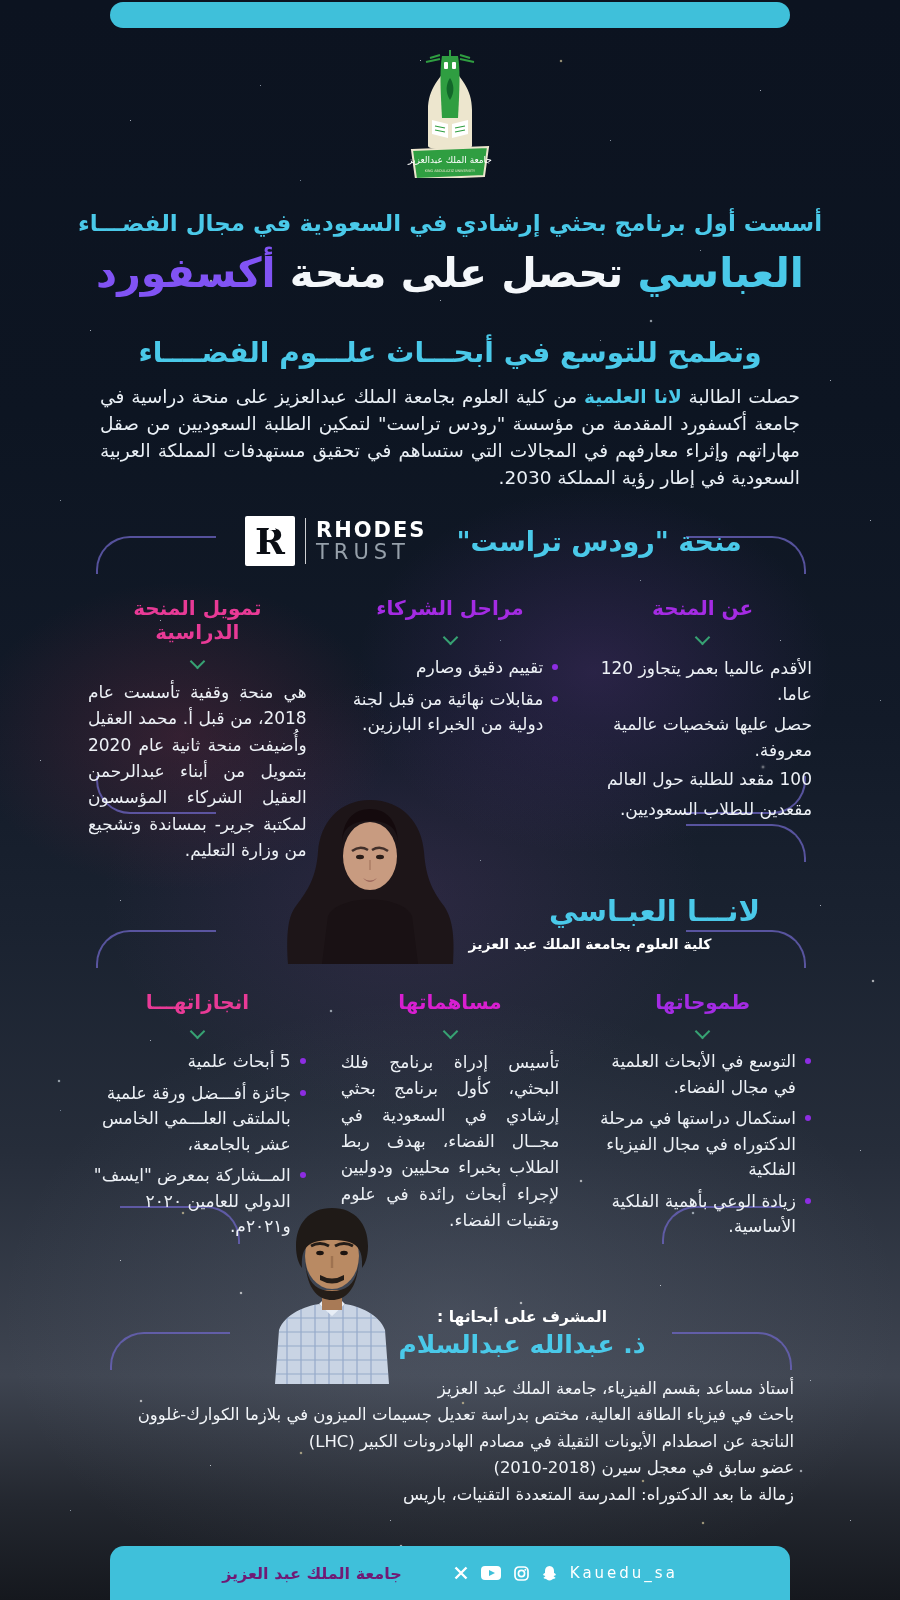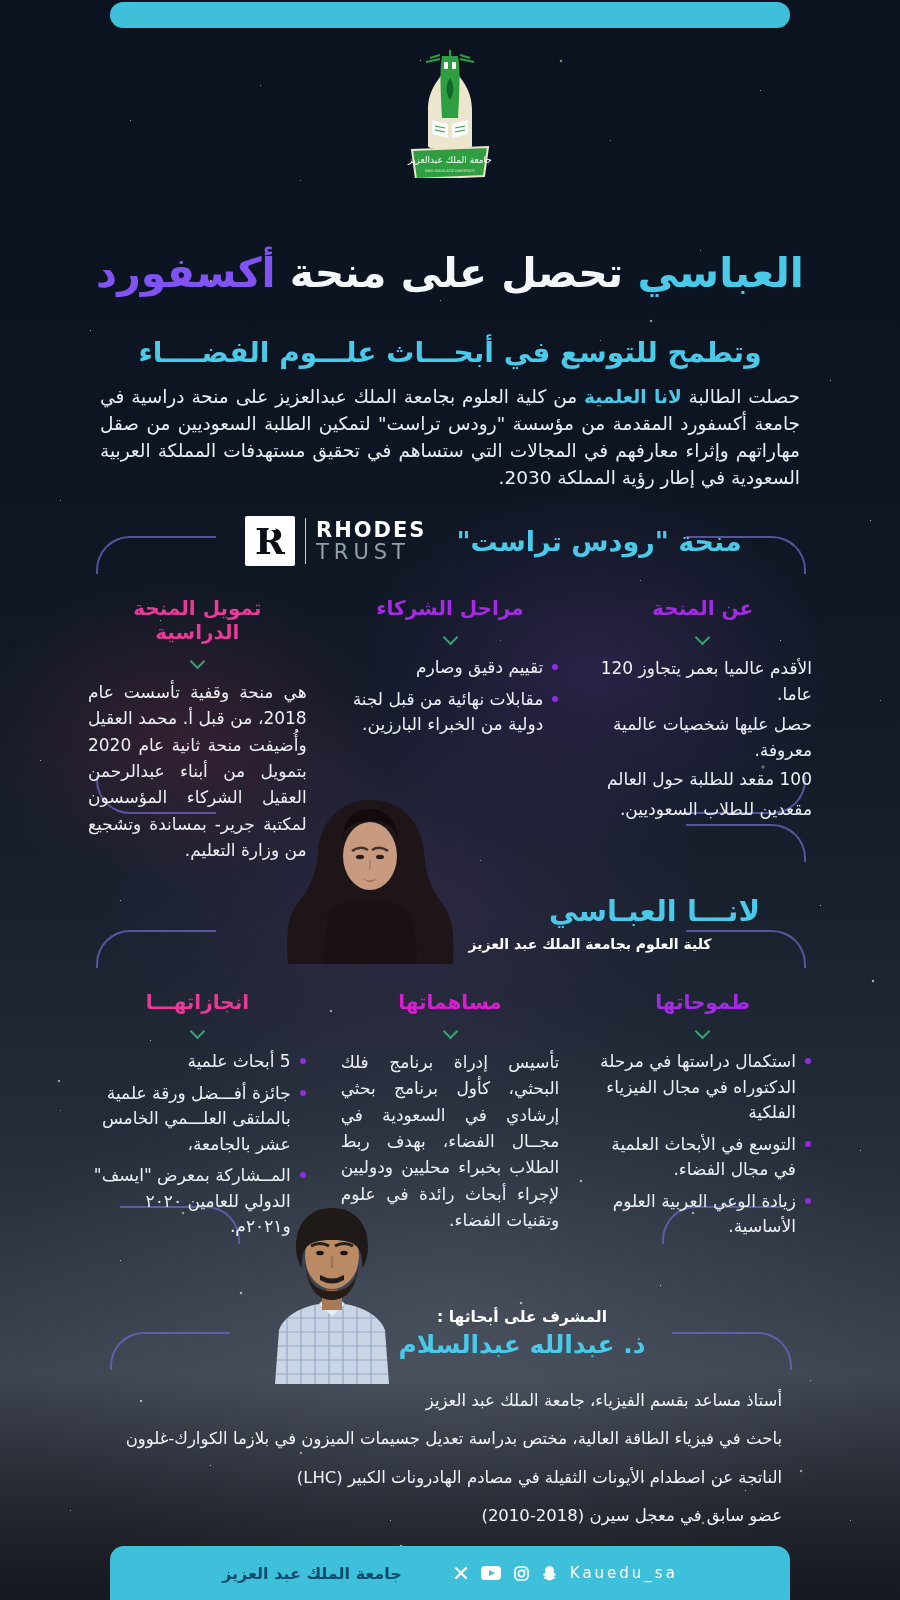--- a/index.html
+++ b/index.html
@@ -82,25 +82,25 @@
     font-size:29px;font-weight:700;color:#4AC9E9}
   .lana-college{position:absolute;left:420px;top:936px;width:340px;text-align:center;direction:rtl;
     font-size:14px;font-weight:700;color:#FFFFFF}
   
   .super-photo{position:absolute;left:245px;top:1202px;width:175px;height:182px}
   .super-label{position:absolute;left:372px;top:1308px;width:300px;text-align:center;direction:rtl;
     font-size:15.5px;font-weight:700;color:#fff}
   .super-name{position:absolute;left:372px;top:1330px;width:300px;text-align:center;direction:rtl;
     font-size:25px;font-weight:700;color:#4AC9E9}
   .super-bio{position:absolute;left:108px;top:1376px;width:686px;direction:rtl}
-  .super-bio p{margin:12px;font-size:16.5px;line-height:1.6;text-align:right;color:#F2F5F9;font-weight:500}
+  .super-bio p{margin:0;font-size:16.5px;line-height:1.6;text-align:right;color:#F2F5F9;font-weight:500}
   
   .footer{position:absolute;left:110px;top:1546px;width:680px;height:54px;background:#3FC0DA;
     border-radius:14px 14px 0 0;display:flex;align-items:center;justify-content:center;gap:52px}
-  .f-uni{direction:rtl;font-size:16px;font-weight:700;color:#0c4a6e}
+  .f-uni{direction:rtl;font-size:16px;font-weight:700;color:#701a75}
   .f-social{display:flex;align-items:center;gap:13px}
   .f-handle{color:#fff;font-size:15px;font-weight:500;letter-spacing:3px}
   .ic{display:block}
 </style>
 </head>
 <body>
 
 <div class="poster">
 
   <div class="stars s1"></div>
@@ -120,20 +120,21 @@
       <path d="M60,2 L60,10" stroke="#2F9E41" stroke-width="2"></path>
       <path d="M42,72 L58,76 L58,90 L42,86 Z" fill="#FFFFFF"></path>
       <path d="M78,72 L62,76 L62,90 L78,86 Z" fill="#FFFFFF"></path>
       <path d="M45,78 L55,80 M65,80 L75,78 M45,82 L55,84 M65,84 L75,82" stroke="#2F9E41" stroke-width="1.2" fill="none"></path>
       <path d="M22,102 L98,99 L94,128 L26,131 Z" fill="#2F9E41" stroke="#EDE6CE" stroke-width="2"></path>
       <text x="60" y="115" text-anchor="middle" font-size="9" fill="#FFFFFF" font-family="DejaVu Sans, sans-serif">جامعة الملك عبدالعزيز</text>
       <text x="60" y="124" text-anchor="middle" font-size="3.4" fill="#EDE6CE" font-family="DejaVu Sans, sans-serif">KING ABDULAZIZ UNIVERSITY</text>
     </svg>
   </div>
 
+  <div class="head-top">أسست أول برنامج بحثي إرشادي في السعودية في مجال الفضـــاء</div>
   <div class="head-main" dir="rtl">
     <span class="c-cyan">العباسي</span><span class="c-white"> تحصل على منحة </span><span class="c-purple">أكسفورد</span>
   </div>
   <div class="head-sub">وتطمح للتوسع في أبحـــاث علـــوم الفضــــاء</div>
 
   <p class="intro" dir="rtl">
     <span>حصلت الطالبة </span><span class="c-cyan bold">لانا العلمية</span><span> من كلية العلوم بجامعة الملك عبدالعزيز على منحة دراسية في جامعة أكسفورد المقدمة من مؤسسة "رودس تراست" لتمكين الطلبة السعوديين من صقل مهاراتهم وإثراء معارفهم في المجالات التي ستساهم في تحقيق مستهدفات المملكة العربية السعودية في إطار رؤية المملكة 2030.</span>
   </p>
 
   <div class="bk tl" style="left:96px;top:536px"></div>
@@ -202,23 +203,23 @@
     </svg>
   </div>
   <div class="lana-name">لانـــا العبـاسي</div>
   <div class="lana-college">كلية العلوم بجامعة الملك عبد العزيز</div>
 
   <div class="cols r2">
     <div class="col">
       <h3 class="h-purple">طموحاتها</h3>
       <span class="chev"></span>
       <ul>
+        <li>التوسع في الأبحاث العلمية في مجال الفضاء.</li>
         <li>استكمال دراستها في مرحلة الدكتوراه في مجال الفيزياء الفلكية</li>
-        <li>التوسع في الأبحاث العلمية في مجال الفضاء.</li>
-        <li>زيادة الوعي العربية العلوم الأساسية.</li>
+        <li>زيادة الوعي بأهمية الفلكية الأساسية.</li>
       </ul>
     </div>
     <div class="col">
       <h3 class="h-magenta">مساهماتها</h3>
       <span class="chev"></span>
       <p class="just">تأسيس إدراة برنامج فلك البحثي، كأول برنامج بحثي إرشادي في السعودية في مجــال الفضاء، بهدف ربط الطلاب بخبراء محليين ودوليين لإجراء أبحاث رائدة في علوم وتقنيات الفضاء.</p>
     </div>
     <div class="col">
       <h3 class="h-pink">انجازاتهـــا</h3>
       <span class="chev"></span>

